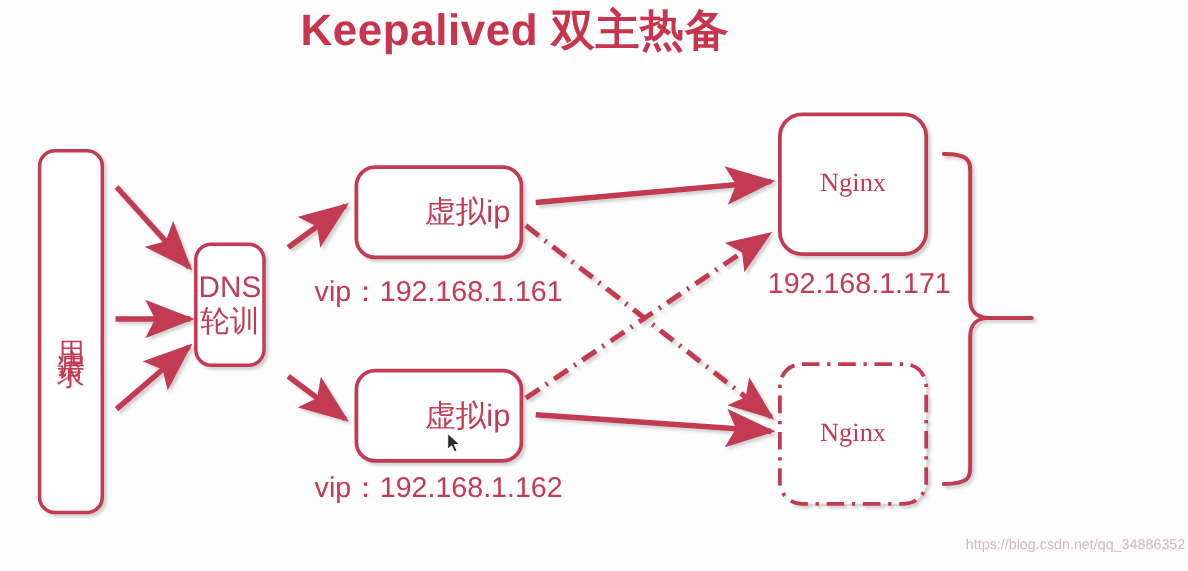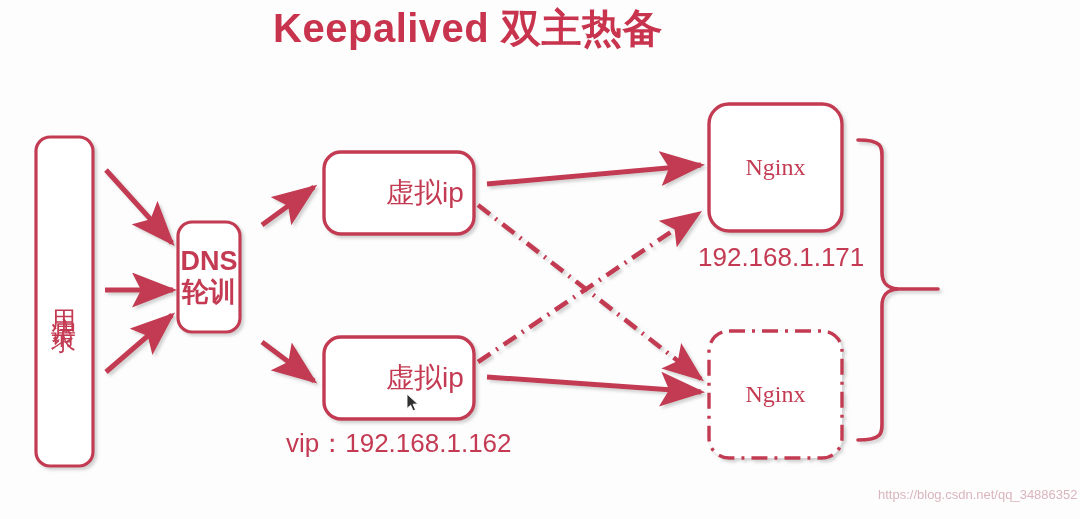--- a/index.html
+++ b/index.html
@@ -133,33 +133,34 @@
       <path d="M858,140 C884,140 882,148 882,160
                L882,272 C882,282 886,288 898,289
                C886,290 882,296 882,306
                L882,420 C882,432 884,440 858,440" fill="none" stroke="#c33a52" stroke-width="3.6" stroke-linecap="round"></path>
       <line x1="898" y1="289" x2="938" y2="289" stroke="#c33a52" stroke-width="3.6" stroke-linecap="round"></line>
     </g>
   </svg>
 
   <div class="box-label vertical-label" style="left:36px; top:137px; width:57px; height:329px;">用户请求</div>
 
-  <div class="box-label dns-label" style="left:178px; top:222px; width:62px; height:110px;font-weight:bold;">
+  <div class="box-label dns-label" style="left:178px; top:222px; width:62px; height:110px;">
     <span>DNS</span>
     <span>轮训</span>
   </div>
 
   <div class="box-label vip-label" style="left:324px; top:152px; width:150px; height:82px;">虚拟ip</div>
 
   <div class="box-label vip-label" style="left:324px; top:337px; width:150px; height:82px;">虚拟ip</div>
 
   <div class="box-label nginx-label" style="left:709px; top:104px; width:133px; height:127px;">Nginx</div>
 
   <div class="box-label nginx-label" style="left:709px; top:331px; width:133px; height:127px;">Nginx</div>
 
+  <div class="txt ip-text" style="left:286px; top:251px;">vip：192.168.1.161</div>
 
   <div class="txt ip-text" style="left:286px; top:429px;">vip：192.168.1.162</div>
 
   <div class="txt ip-text" style="left:698px; top:243px;">192.168.1.171</div>
 
 
 
   <div id="watermark">https://blog.csdn.net/qq_34886352</div>
 
   <svg id="cursor" viewBox="0 0 14 20" xmlns="http://www.w3.org/2000/svg">

